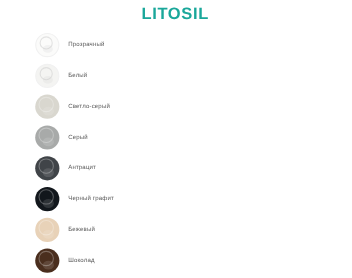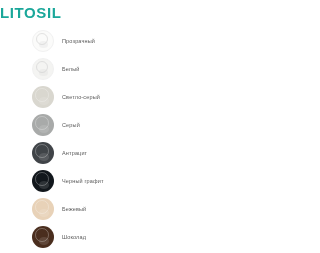--- a/index.html
+++ b/index.html
@@ -14,21 +14,21 @@
     overflow: hidden;
   }
   .card {
     width: 190px;
     height: 253px;
     background: #ffffff;
     position: relative;
     box-sizing: border-box;
   }
   .brand-title {
-    text-align: left;
+    text-align: right;
     font-size: 15px;
     font-weight: bold;
     letter-spacing: 0.6px;
     color: #1aa79a;
     padding-top: 5px;
     line-height: 16px;
     font-family: "Liberation Sans", sans-serif;
   }
   .swatch-list {
     margin-top: 6px;

